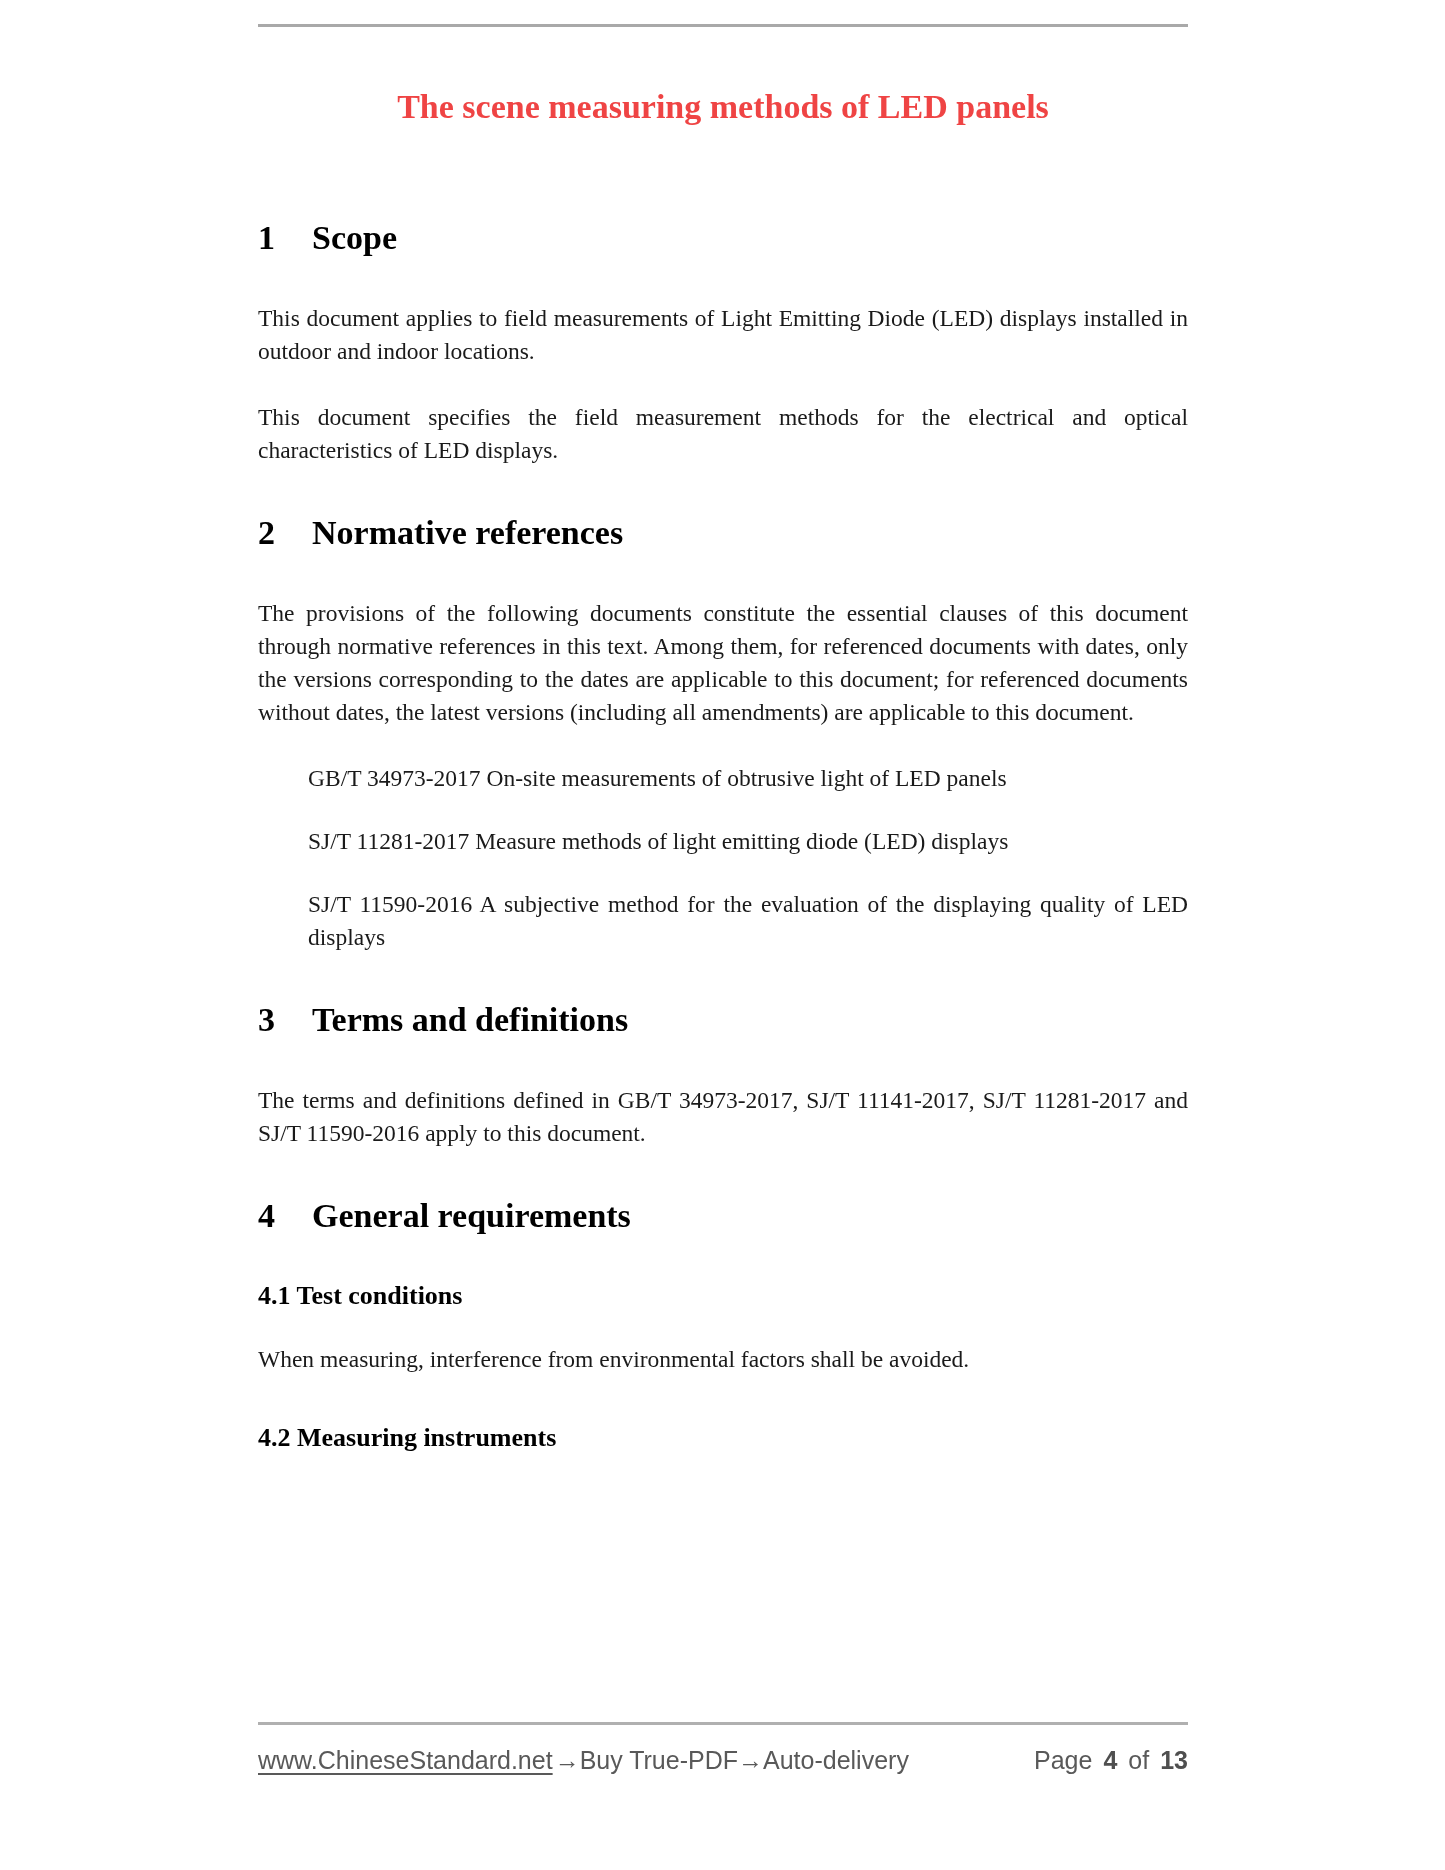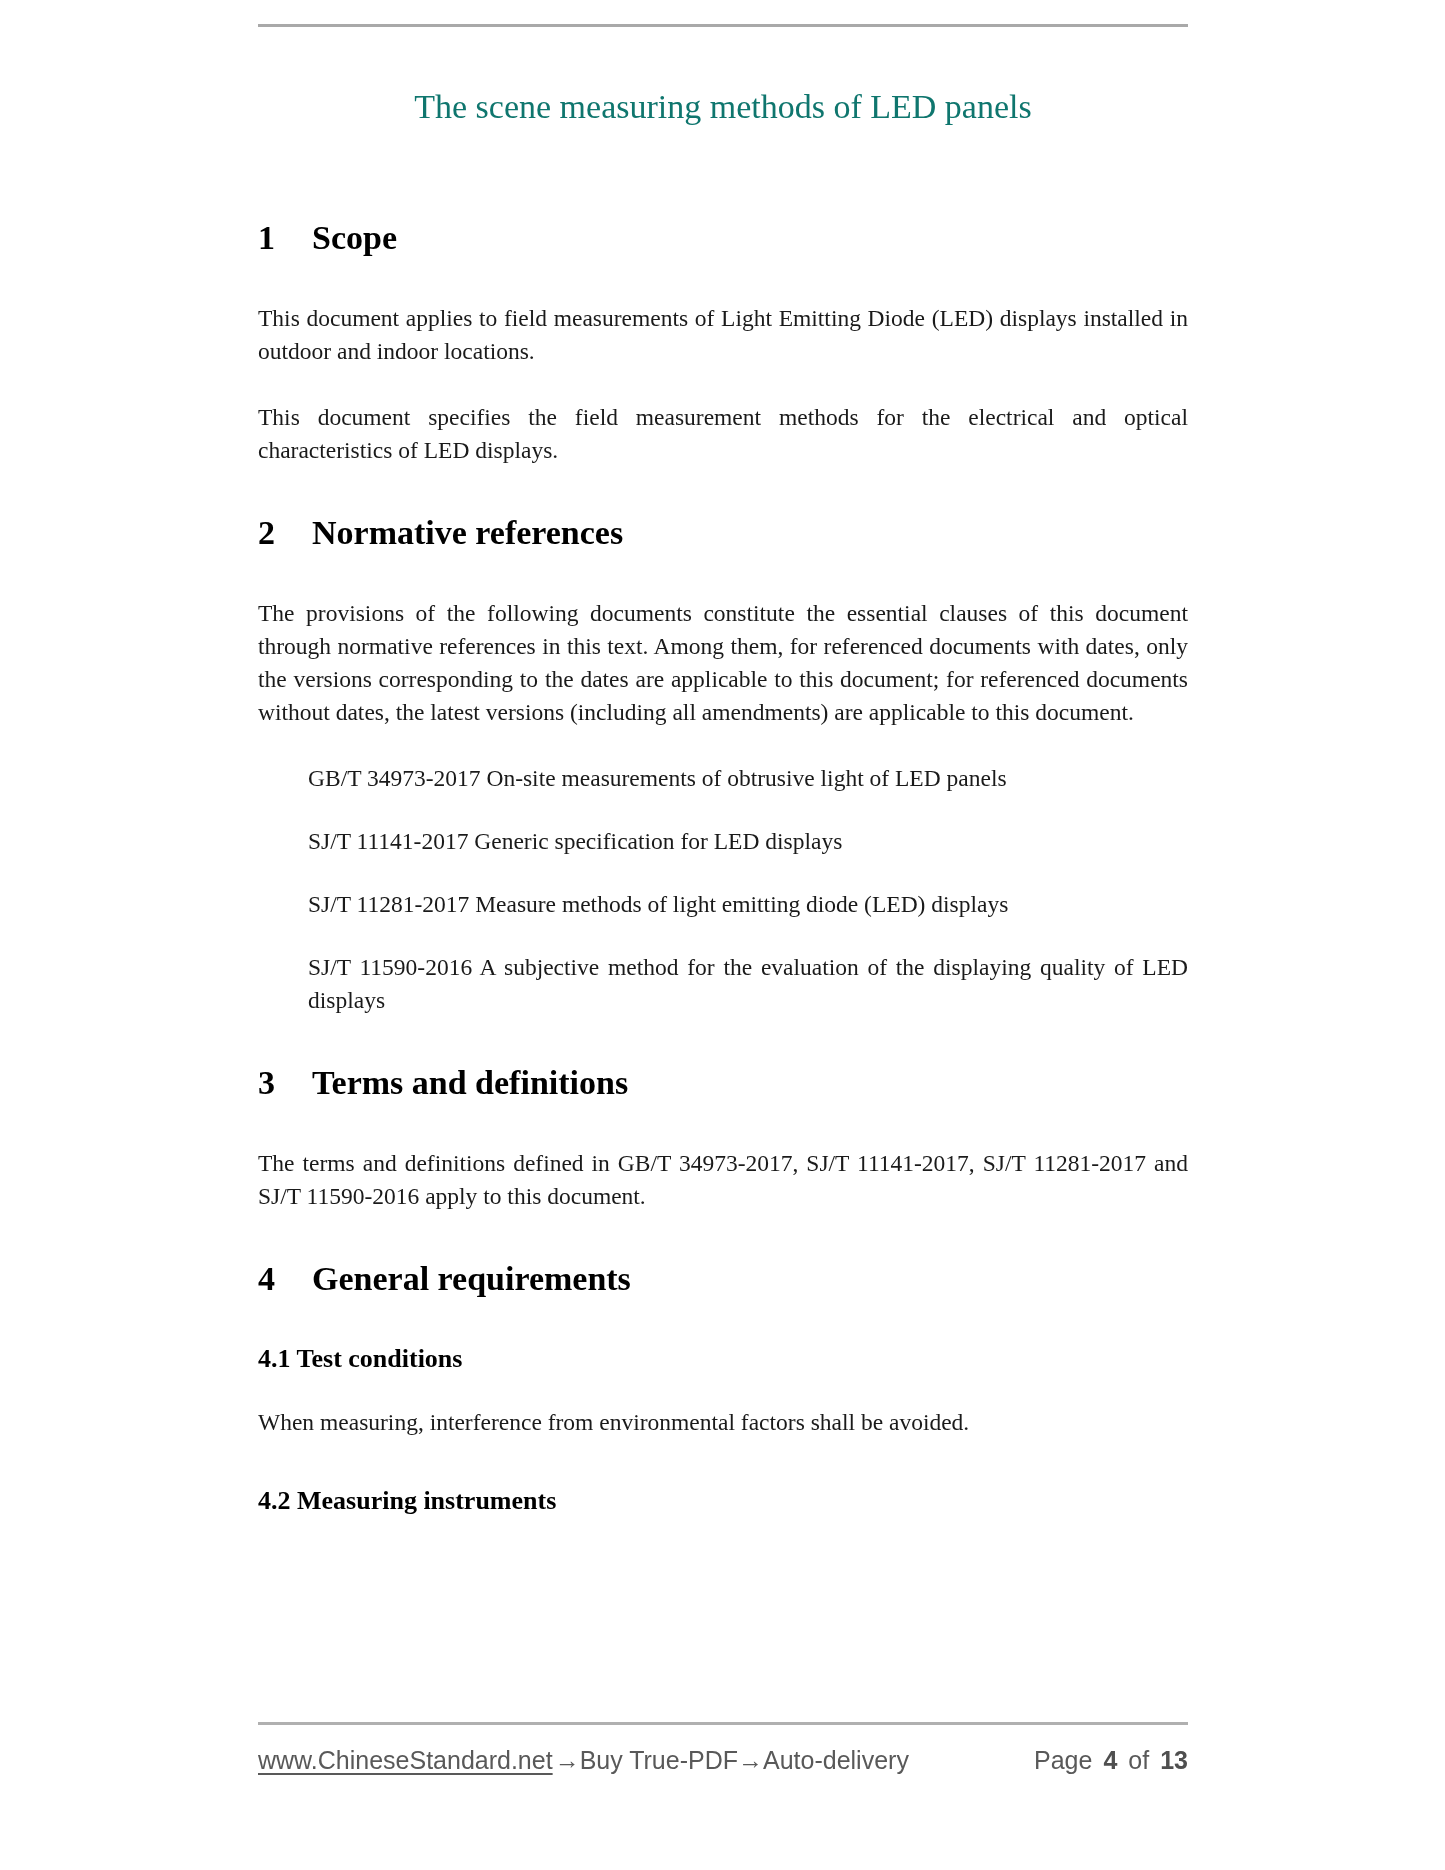--- a/index.html
+++ b/index.html
@@ -31,22 +31,22 @@
   .top-rule {
     margin-top: 24px;
     height: 3px;
     background: #a9a9a9;
   }
   h1.title {
     margin: 62px 0 0 0;
     text-align: center;
     font-size: 34px;
     line-height: 36px;
-    font-weight: normal;
-    color: #0f766e;
+    font-weight: bold;
+    color: #ef4444;
   }
   h2.sec {
     margin: 48px 0 46px 0;
     font-size: 34px;
     line-height: 36px;
     font-weight: bold;
     color: #000000;
   }
   h2.sec.first {
     margin-top: 95px;
@@ -136,21 +136,20 @@
       <span class="secnum">1</span><span>Scope</span>
     </h2>
     <p class="body">This document applies to field measurements of Light Emitting Diode (LED) displays installed in outdoor and indoor locations.</p>
     <p class="body">This document specifies the field measurement methods for the electrical and optical characteristics of LED displays.</p>
 
     <h2 class="sec">
       <span class="secnum">2</span><span>Normative references</span>
     </h2>
     <p class="body">The provisions of the following documents constitute the essential clauses of this document through normative references in this text. Among them, for referenced documents with dates, only the versions corresponding to the dates are applicable to this document; for referenced documents without dates, the latest versions (including all amendments) are applicable to this document.</p>
     <p class="ref">GB/T 34973-2017 On-site measurements of obtrusive light of LED panels</p>
-    <p class="ref">SJ/T 11141-2017 Generic specification for LED displays</p>
     <p class="ref">SJ/T 11281-2017 Measure methods of light emitting diode (LED) displays</p>
     <p class="ref">SJ/T 11590-2016 A subjective method for the evaluation of the displaying quality of LED displays</p>
 
     <h2 class="sec">
       <span class="secnum">3</span><span>Terms and definitions</span>
     </h2>
     <p class="body">The terms and definitions defined in GB/T 34973-2017, SJ/T 11141-2017, SJ/T 11281-2017 and SJ/T 11590-2016 apply to this document.</p>
 
     <h2 class="sec">
       <span class="secnum">4</span><span>General requirements</span>

